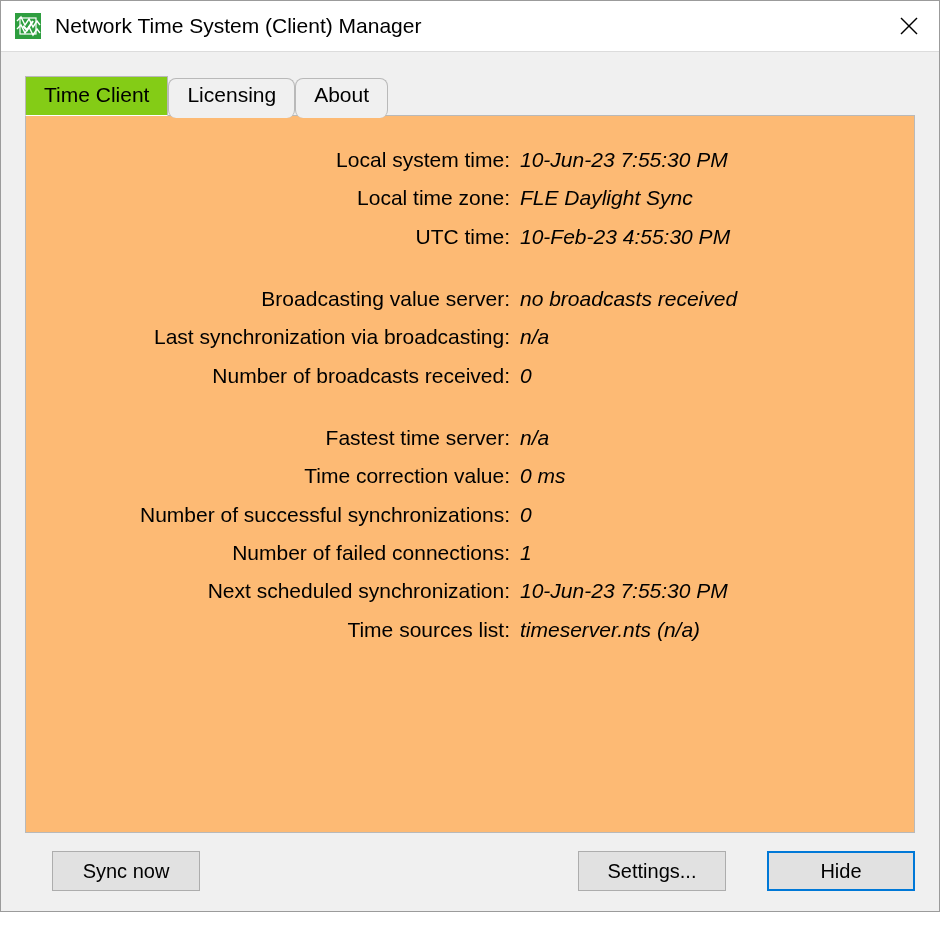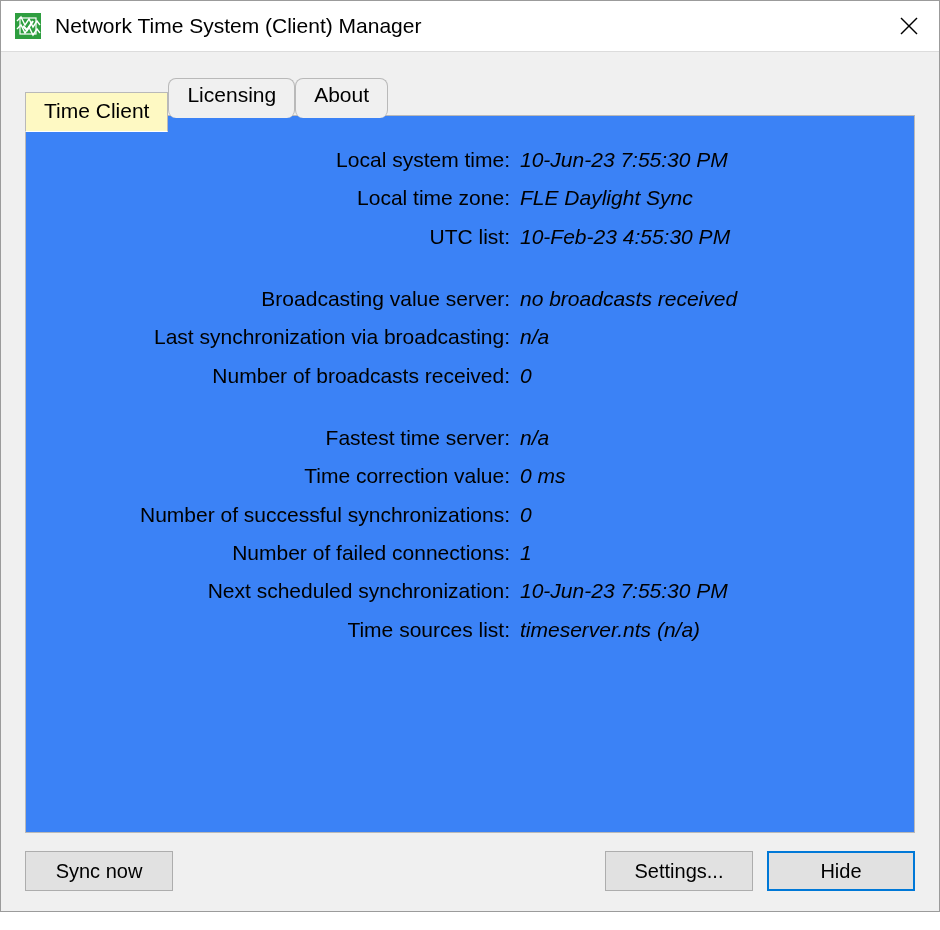--- a/index.html
+++ b/index.html
@@ -69,38 +69,38 @@
   .tab {
     padding: 6px 18px 8px 18px;
     border: 1px solid #b9b9b9;
     border-bottom: none;
     background: #f0f0f0;
     margin-right: 0px;
     font-size: 21px;
     color: #000;
   }
   .tab.active {
-    background: #fef9c3;
+    background: #84cc16;
     border-color: #b9b9b9;
     border-bottom: 1px solid #ffffff;
     position: relative;
-    top: 16px;
+    top: 0;
   }
   .tab:not(.active) {
     position: relative;
     top: 2px;
     padding-top: 4px;
     padding-bottom: 6px;
     border-radius: 8px;
   }
 
   .tabpanel {
     flex: 1;
     border: 1px solid #b9b9b9;
-    background: #3b82f6;
+    background: #fdba74;
     padding: 30px 34px 30px 34px;
     box-sizing: border-box;
   }
 
   .row {
     display: flex;
     align-items: baseline;
     margin-bottom: 10px;
     line-height: 1.35;
   }
@@ -124,20 +124,21 @@
   }
   .spacer { flex: 1; }
   .btn {
     min-width: 148px;
     height: 40px;
     border: 1px solid #adadad;
     background: #e1e1e1;
     font-size: 20px;
     font-family: inherit;
     padding: 0 20px;
+    margin-left: 27px;
   }
   .btn.default {
     border: 2px solid #0078d7;
     background: #e1e1e1;
   }
 </style>
 </head>
 <body>
 
 <div class="window">
@@ -173,21 +174,21 @@
 
       <div class="row">
         <div class="label">Local system time:</div>
         <div class="value">10-Jun-23 7:55:30 PM</div>
       </div>
       <div class="row">
         <div class="label">Local time zone:</div>
         <div class="value">FLE Daylight Sync</div>
       </div>
       <div class="row">
-        <div class="label">UTC list:</div>
+        <div class="label">UTC time:</div>
         <div class="value">10-Feb-23 4:55:30 PM</div>
       </div>
 
       <div class="gap"></div>
 
       <div class="row">
         <div class="label">Broadcasting value server:</div>
         <div class="value">no broadcasts received</div>
       </div>
       <div class="row">

